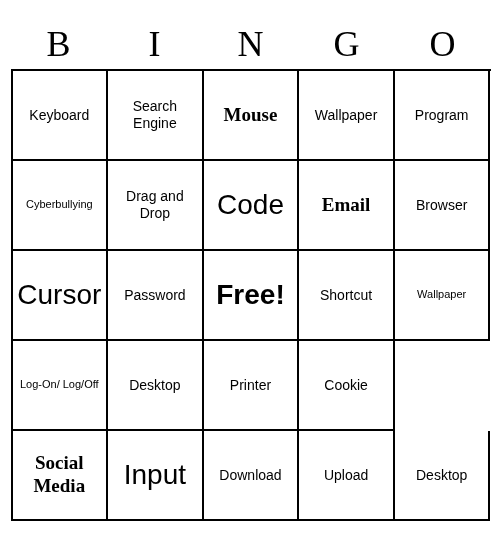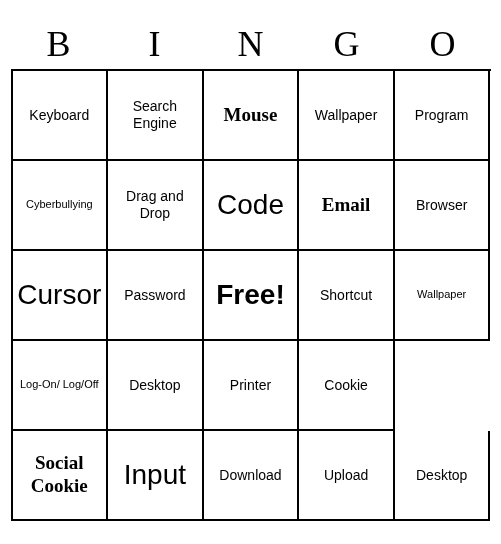--- a/index.html
+++ b/index.html
@@ -164,21 +164,21 @@
         </div>
         <div class="bingo-cell">
           <span class="cell-text size-medium">Printer</span>
         </div>
         <div class="bingo-cell">
           <span class="cell-text size-medium">Cookie</span>
         </div>
       </div>
       <div class="bingo-row">
         <div class="bingo-cell">
-          <span class="cell-text size-large">Social Cookie</span>
+          <span class="cell-text size-large">Social Media</span>
         </div>
         <div class="bingo-cell">
           <span class="cell-text size-xlarge">Input</span>
         </div>
         <div class="bingo-cell">
           <span class="cell-text size-medium">Download</span>
         </div>
         <div class="bingo-cell">
           <span class="cell-text size-medium">Upload</span>
         </div>

